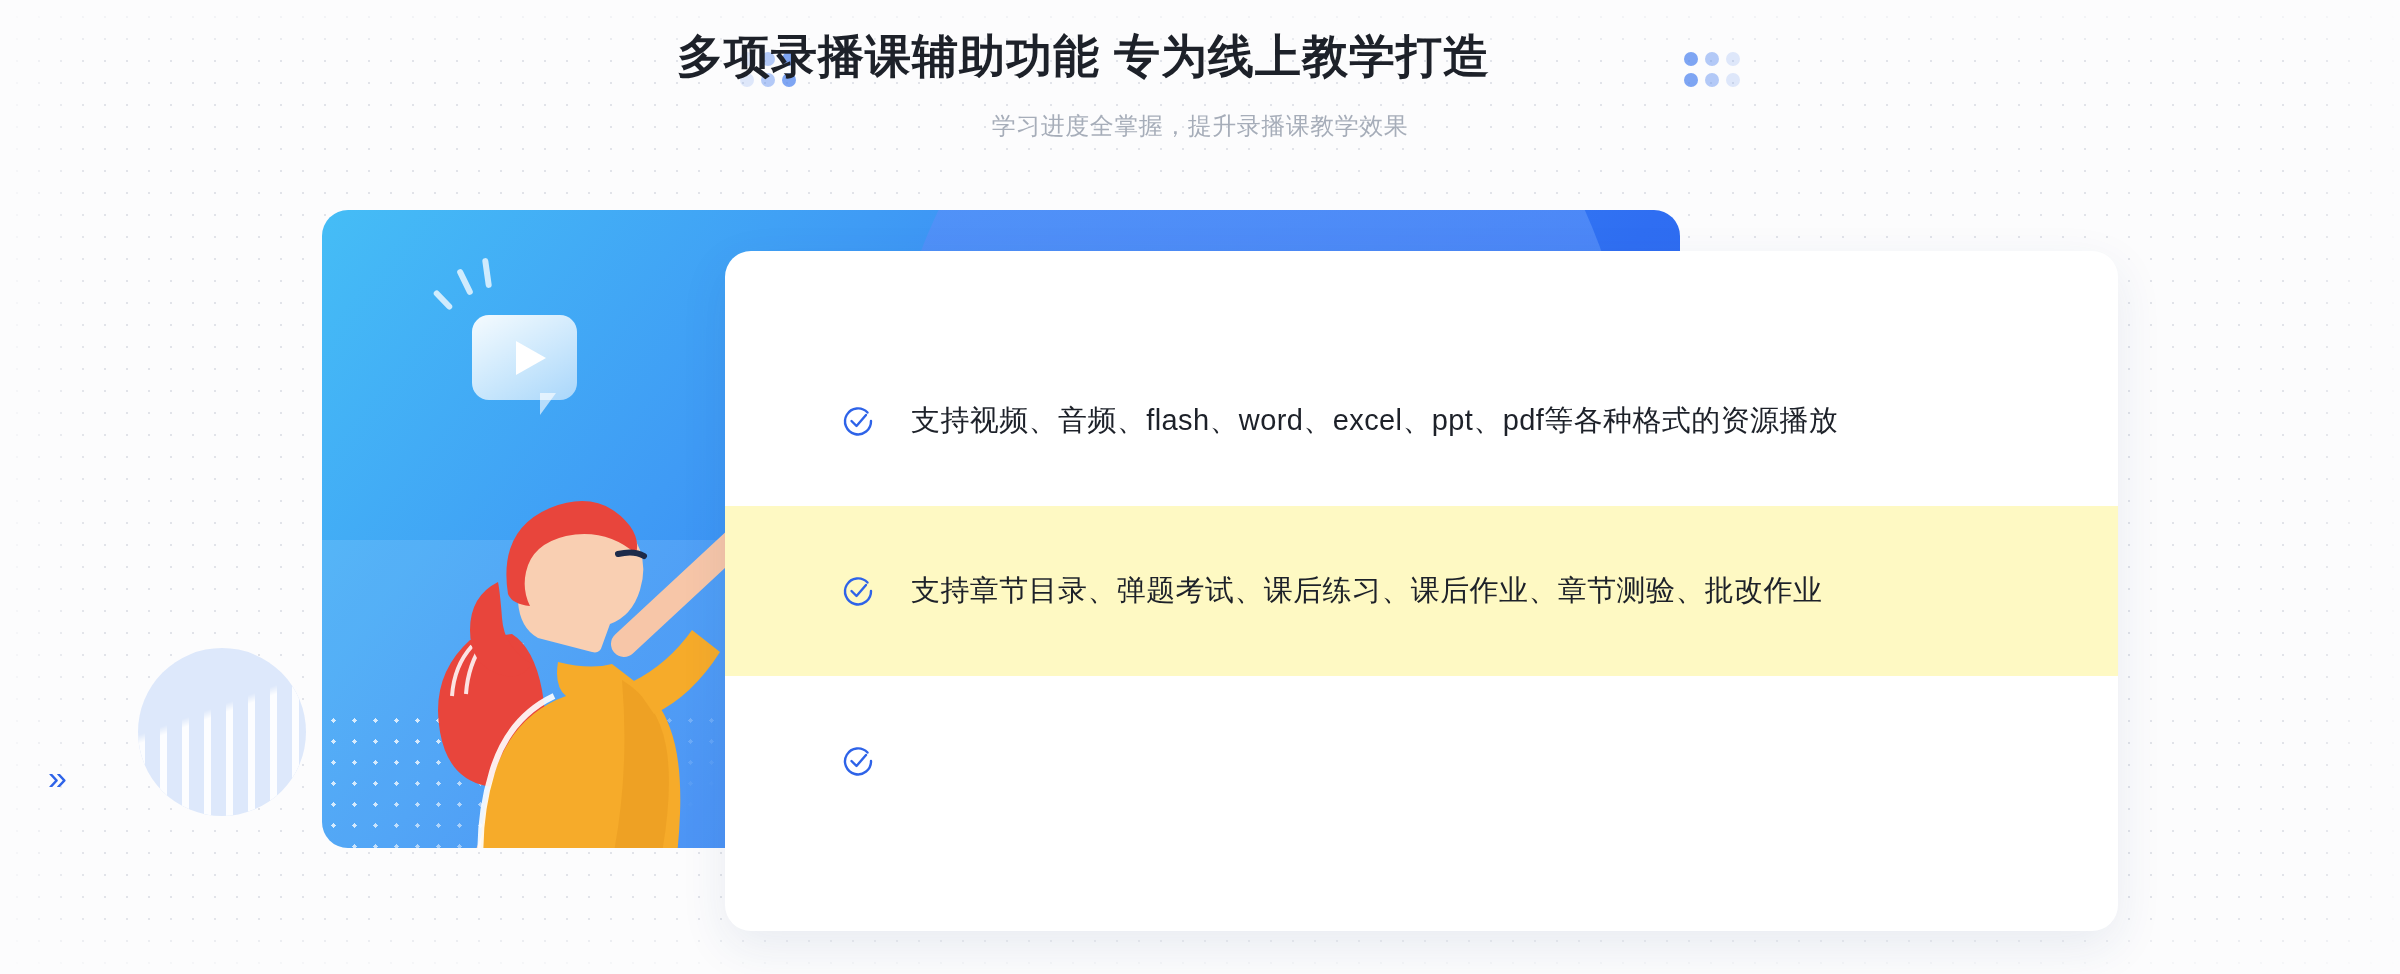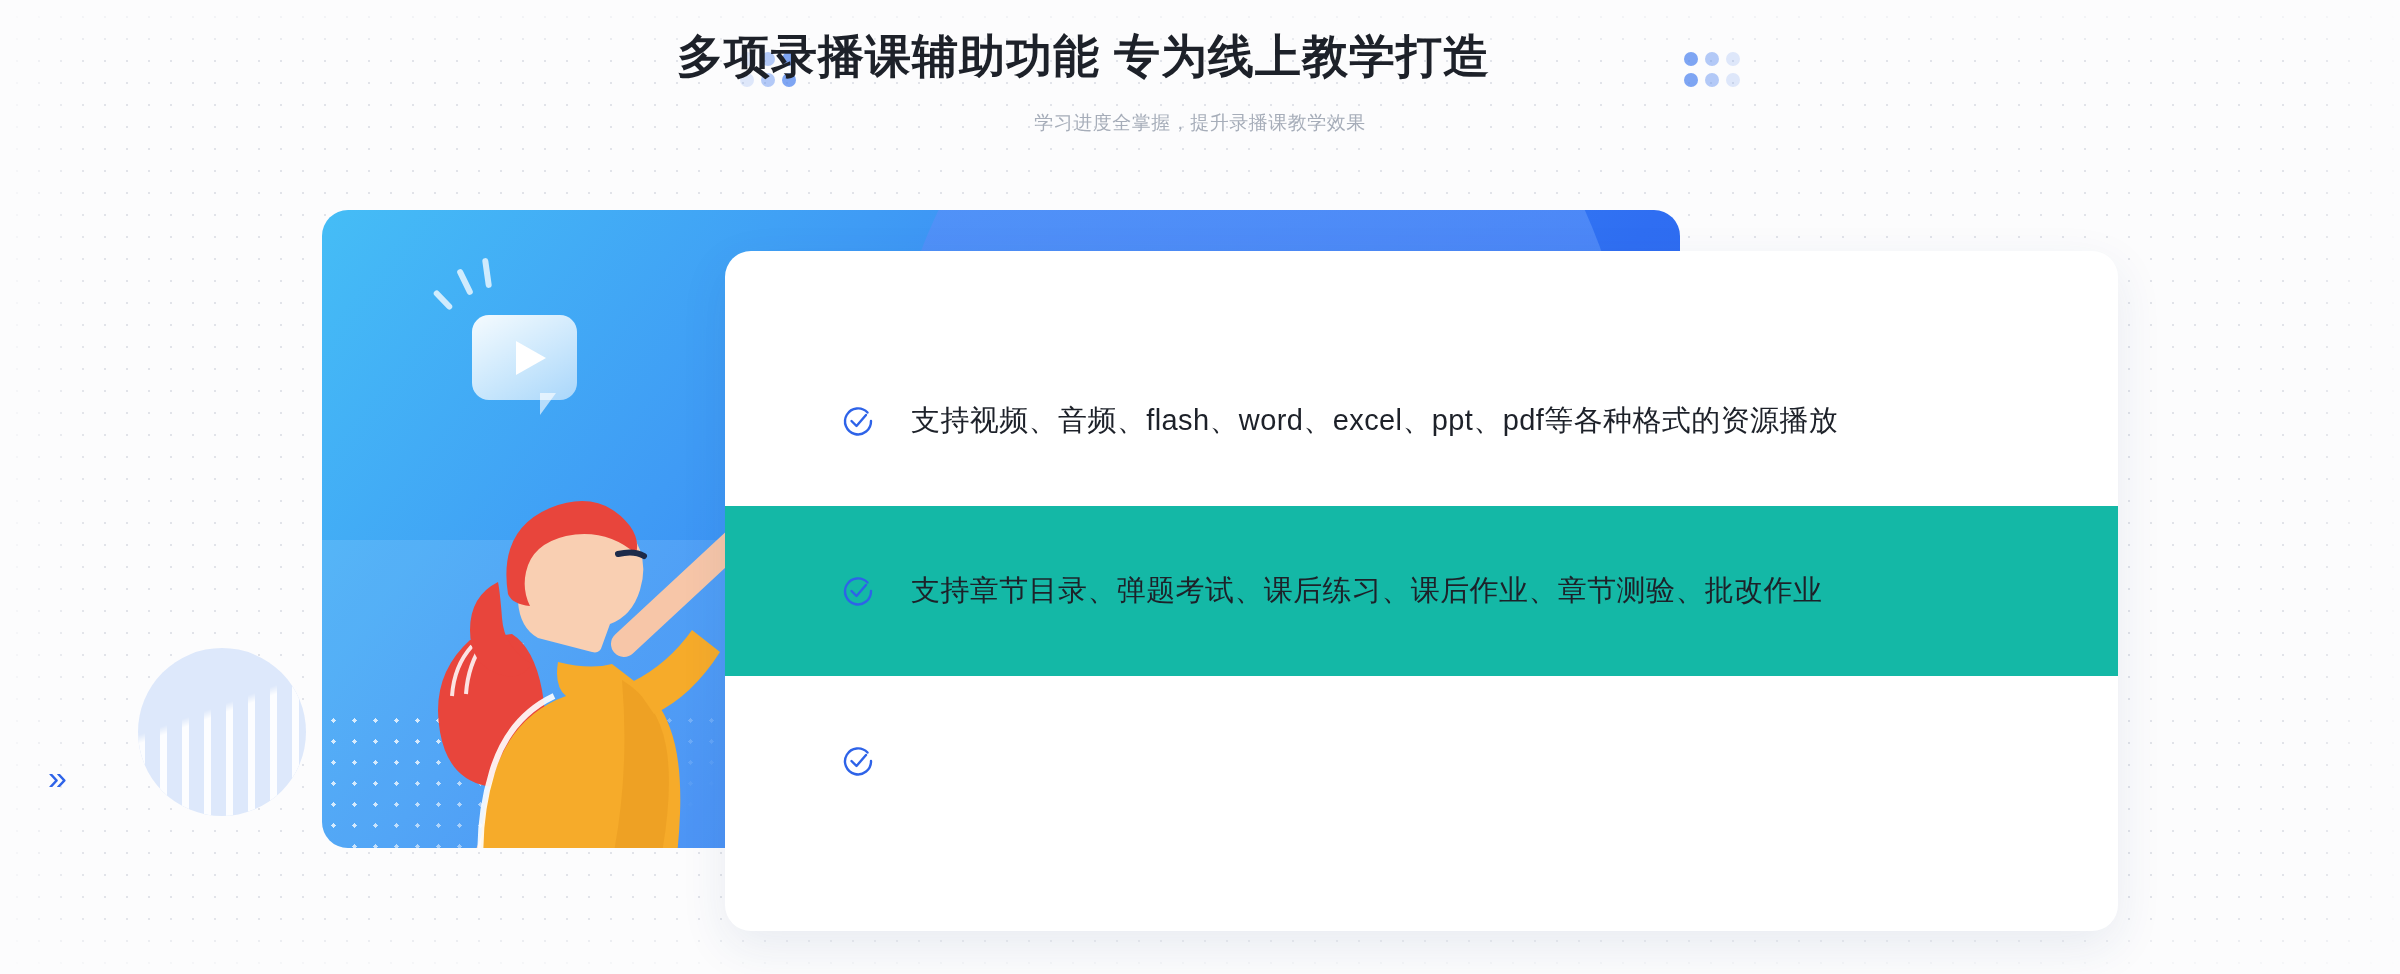--- a/index.html
+++ b/index.html
@@ -33,21 +33,21 @@
   #page-title{
     position:absolute; top:26px; left:0; width:2167px;
     text-align:center;
     font-size:46px; font-weight:700; letter-spacing:1px;
     color:#1d2129;
     white-space:pre;
   }
   #page-subtitle{
     position:absolute; top:110px; left:0; width:2400px;
     text-align:center;
-    font-size:19px; color:#a6adb9; letter-spacing:.5px;
+    font-size:24px; color:#a6adb9; letter-spacing:.5px;
   }
   .dot-cluster{ position:absolute; top:52px; width:56px; height:38px; }
   .dot-cluster span{
     position:absolute; width:14px; height:14px; border-radius:50%;
     background:#5a8cf0;
   }
   #dot-cluster-left{ left:740px; }
   #dot-cluster-right{ left:1684px; }
 
   
@@ -127,21 +127,21 @@
     position:absolute; left:725px; top:235px; width:1393px; height:680px;
     background:#ffffff;
     border-radius:26px;
     box-shadow:0 16px 48px rgba(36,61,120,.09);
     z-index:5; overflow:hidden;
     display:flex; flex-direction:column; justify-content:center;margin-top:16px;
   }
   .feature-row{
     height:170px; display:flex; align-items:center; padding-left:116px;
   }
-  .feature-row.highlight{ background:#14b8a6; }
+  .feature-row.highlight{ background:#fef9c3; }
   .check-icon{ flex:0 0 auto; width:34px; height:34px; margin-right:36px; }
   .feature-text{
     font-size:29px; color:#1d2129; letter-spacing:.4px; white-space:nowrap;
   }
 
   
   #deco-circle{
     position:absolute; left:138px; top:648px; width:168px; height:168px;
     border-radius:50%;
     background:#dde8fb;

